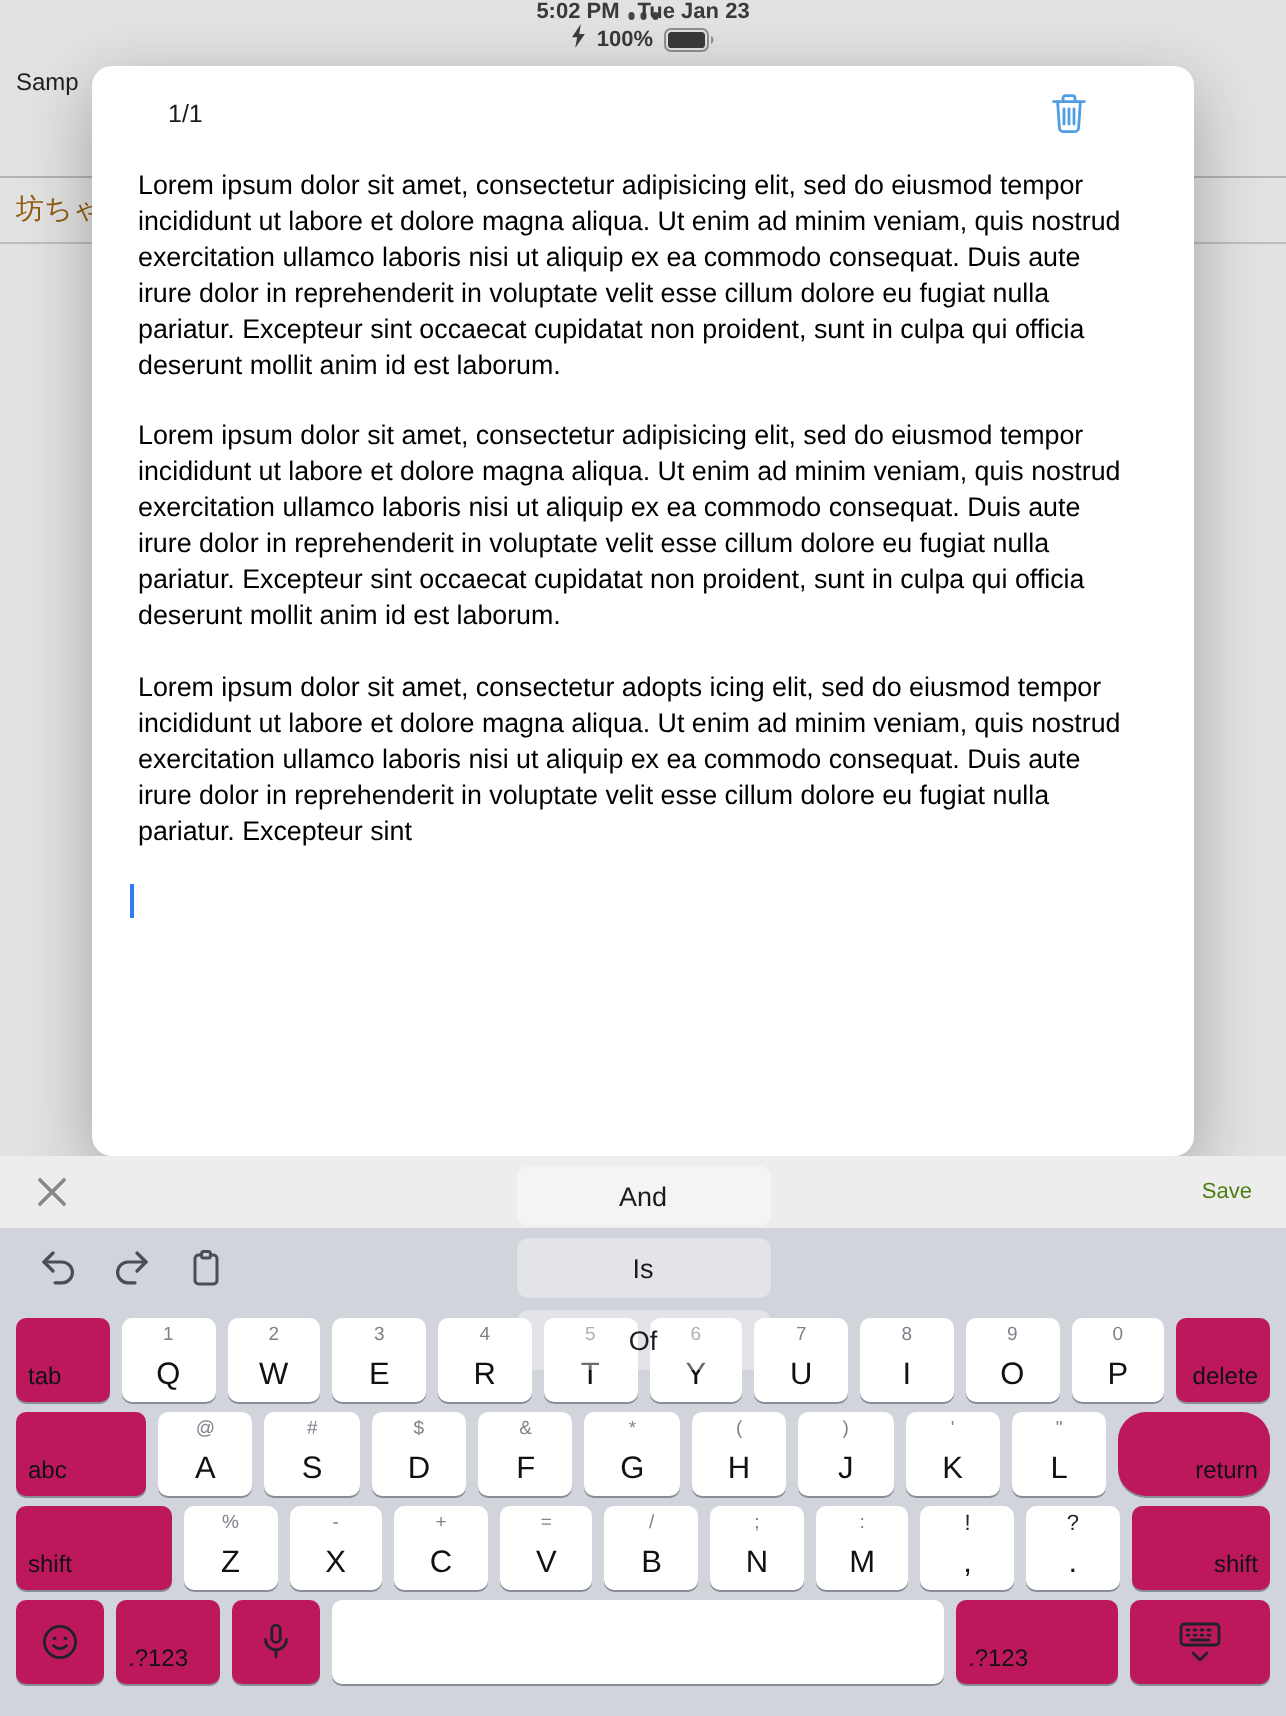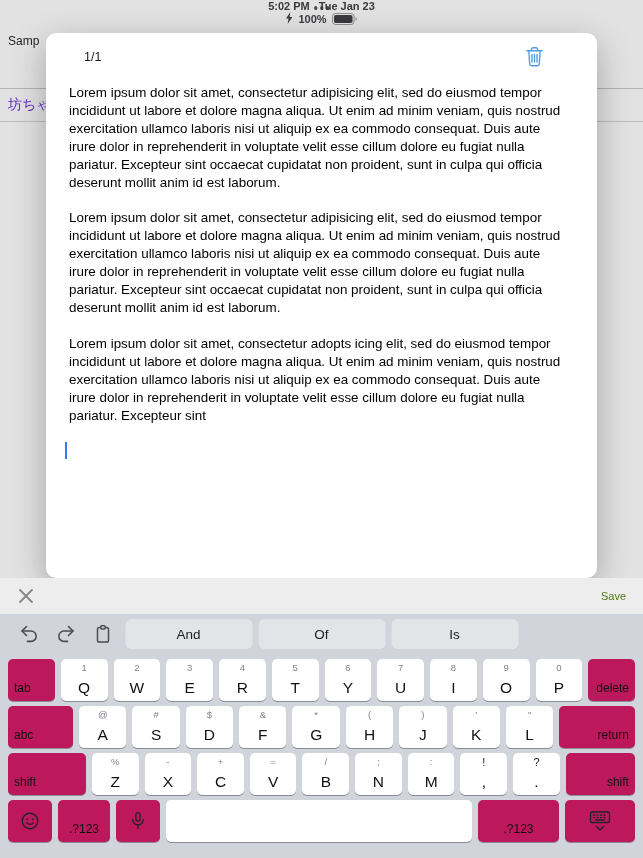--- a/index.html
+++ b/index.html
@@ -11,21 +11,21 @@
   .top-region{ position:absolute; inset:0 0 280px 0; background:#fff; }
   .status-bar{ position:absolute; top:0; left:0; right:0; height:20px; display:flex; align-items:center; justify-content:space-between; padding:0 8px; font-size:11px; font-weight:bold; color:#3a3a3c; z-index:1;flex-direction:column; }
   .sb-left{ display:flex; gap:9px; }
   .sb-right{ display:flex; align-items:center; gap:5px; }
   .mt-dots{ position:absolute; left:50%; top:6px; transform:translateX(-50%); display:flex; gap:2.5px; }
   .mt-dots i{ width:3.5px; height:3.5px; border-radius:50%; background:#48484a; }
   .battery{ display:flex; align-items:center; }
   .backdrop-header{ position:absolute; top:20px; left:0; right:0; height:68px; background:#fff; }
   .backdrop-title{ position:absolute; left:8px; top:34px; font-size:12px; color:#1c1c1e; white-space:nowrap; }
   .bd-divider1{ position:absolute; top:88px; left:0; right:0; height:1px; background:#c8c8cc; }
-  .backdrop-item{ position:absolute; left:8px; top:96px; font-size:14px; color:#6d28d9; white-space:nowrap; }
+  .backdrop-item{ position:absolute; left:8px; top:96px; font-size:14px; color:#a16207; white-space:nowrap; }
   .bd-divider2{ position:absolute; top:121px; left:0; right:0; height:1px; background:#d4d4d8; }
   .dim-overlay{ position:absolute; top:0; left:0; right:0; height:578px; background:rgba(60,60,67,0.15); z-index:2; }
 
   
   .modal{ position:absolute; top:33px; left:46px; width:551px; height:545px; background:#fff; border-radius:10px; box-shadow:0 10px 34px rgba(0,0,0,0.28); z-index:3; overflow:hidden; }
   .modal-header{ position:relative; height:38px; }
   .page-ind{ position:absolute; left:38px; top:17px; font-size:12.5px; color:#1c1c1e; }
   .trash-btn{ position:absolute; right:52px; top:13px; width:20px; height:22px; cursor:pointer; }
   .doc-title{ margin:2px 27px 0 19px; font-size:13.5px; color:#1c1c1e; text-decoration:line-through; text-decoration-color:#555; }
   .doc-body{ margin:13px 27px 0 19px; }
@@ -35,34 +35,34 @@
   
   .action-bar{ position:absolute; top:578px; left:0; right:0; height:36px; background:#ededee; z-index:4; display:flex; align-items:center; justify-content:space-between; padding:0 17px; }
   .close-btn{ width:18px; height:18px; cursor:pointer; }
   .save-btn{ font-size:11px; color:#4d7c0f; cursor:pointer; }
 
   
   .keyboard{ position:absolute; top:614px; left:0; right:0; bottom:0; background:#d1d4da; z-index:4; }
   .kb-accessory{ position:relative; height:40px; display:flex; align-items:center; padding:0 18px; }
   .edit-icons{ display:flex; align-items:center; gap:15px; }
   .edit-icons .icon-btn{ width:22px; height:22px; display:flex; align-items:center; justify-content:center; cursor:pointer; }
-  .suggestions{ position:absolute; left:50%; top:50%; transform:translate(-50%,-50%); display:flex; gap:6px; }
+  .suggestions{ position:absolute; left:50%; top:50%; transform:translate(-50%,-50%); display:flex; gap:6px;flex-direction:column; }
   .sugg{ width:127px; height:30px; border-radius:6px; background:rgba(255,255,255,0.38); display:flex; align-items:center; justify-content:center; font-size:13.5px; color:#1c1c1e; cursor:pointer; }
 
   .kb-row{ display:flex; gap:6px; padding:0 8px; margin-top:5px; }
   .kb-key{ flex:1; height:42px; background:#fff; border-radius:5px; box-shadow:0 1px 0 #888d97; display:flex; flex-direction:column; justify-content:space-between; align-items:center; padding:4px 6px 5px; cursor:pointer; user-select:none; }
   .kb-hint{ font-size:9.5px; color:#7f828a; line-height:10px; min-height:10px; }
   .kb-main{ font-size:15.5px; color:#111; line-height:16px; }
   .kb-key.special{ background:#be185d; justify-content:flex-end; }
   .kb-key.special .kb-main{ font-size:12px; }
   .kb-key.bl{ align-items:flex-start; }
   .kb-key.br{ align-items:flex-end; }
-  .kb-key.bc{ align-items:center; }
+  .kb-key.bc{ align-items:flex-start; }
   .kb-key.dual .kb-hint{ font-size:11px; color:#222; }
-  .w-abc{ flex:1.5; } .w-return{ flex:1.8; }
+  .w-abc{ flex:1.5; } .w-return{ flex:1.8;border-radius:14px; }
   .w-shift-l{ flex:1.9; } .w-shift-r{ flex:1.65; }
   .icon-key{ justify-content:center !important; align-items:center !important; }
   .kf-emoji{ flex:0 0 44px; } .kf-sym-l{ flex:0 0 52px; } .kf-mic{ flex:0 0 44px; }
   .kf-space{ flex:1; background:#fff; } .kf-sym-r{ flex:0 0 81px; } .kf-dismiss{ flex:0 0 70px; }
 </style>
 </head>
 <body>
 
 <div class="screen">
 
@@ -149,22 +149,22 @@
         <span class="icon-btn">
           <svg width="20" height="20" viewBox="0 0 20 20" fill="none" stroke="#4a4e54" stroke-width="1.5" stroke-linejoin="round">
             <rect x="4.5" y="3.5" width="11" height="14.5" rx="1.8"></rect>
             <rect x="7.8" y="1.8" width="4.4" height="3.2" rx="1" fill="#d1d4da"></rect>
           </svg>
         </span>
       </div>
       <div class="suggestions">
 
       <div class="sugg">And</div>
+          <div class="sugg">Is</div>
           <div class="sugg">Of</div>
-          <div class="sugg">Is</div>
         </div>
     </div>
 
     <div class="kb-row">
 
         <div class="kb-key special bl">
 
           <span class="kb-main">tab</span>
         </div>
 

